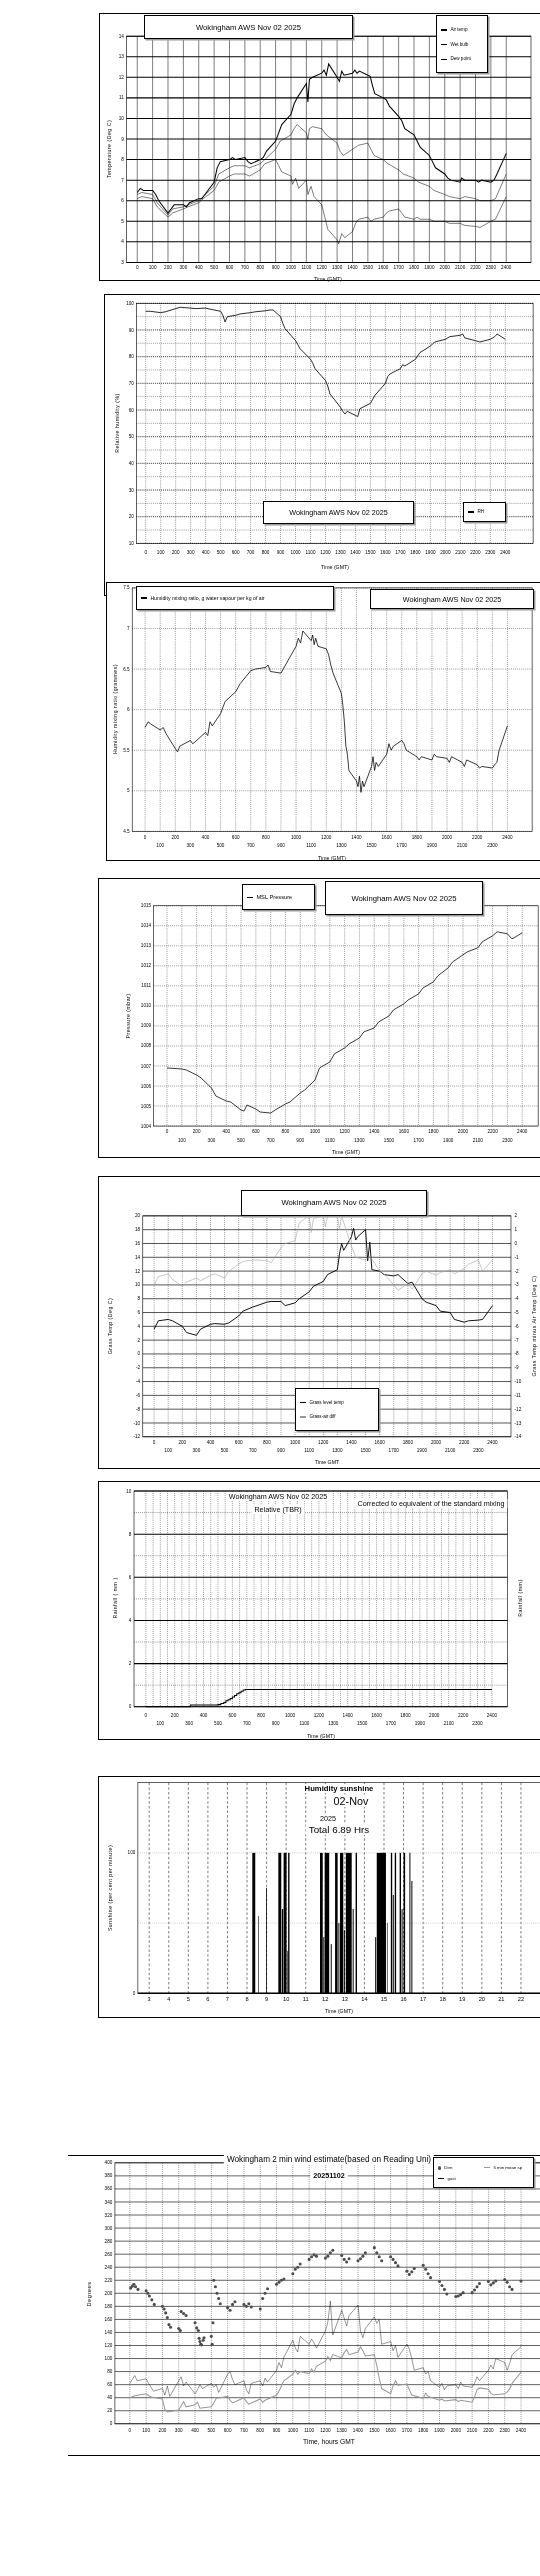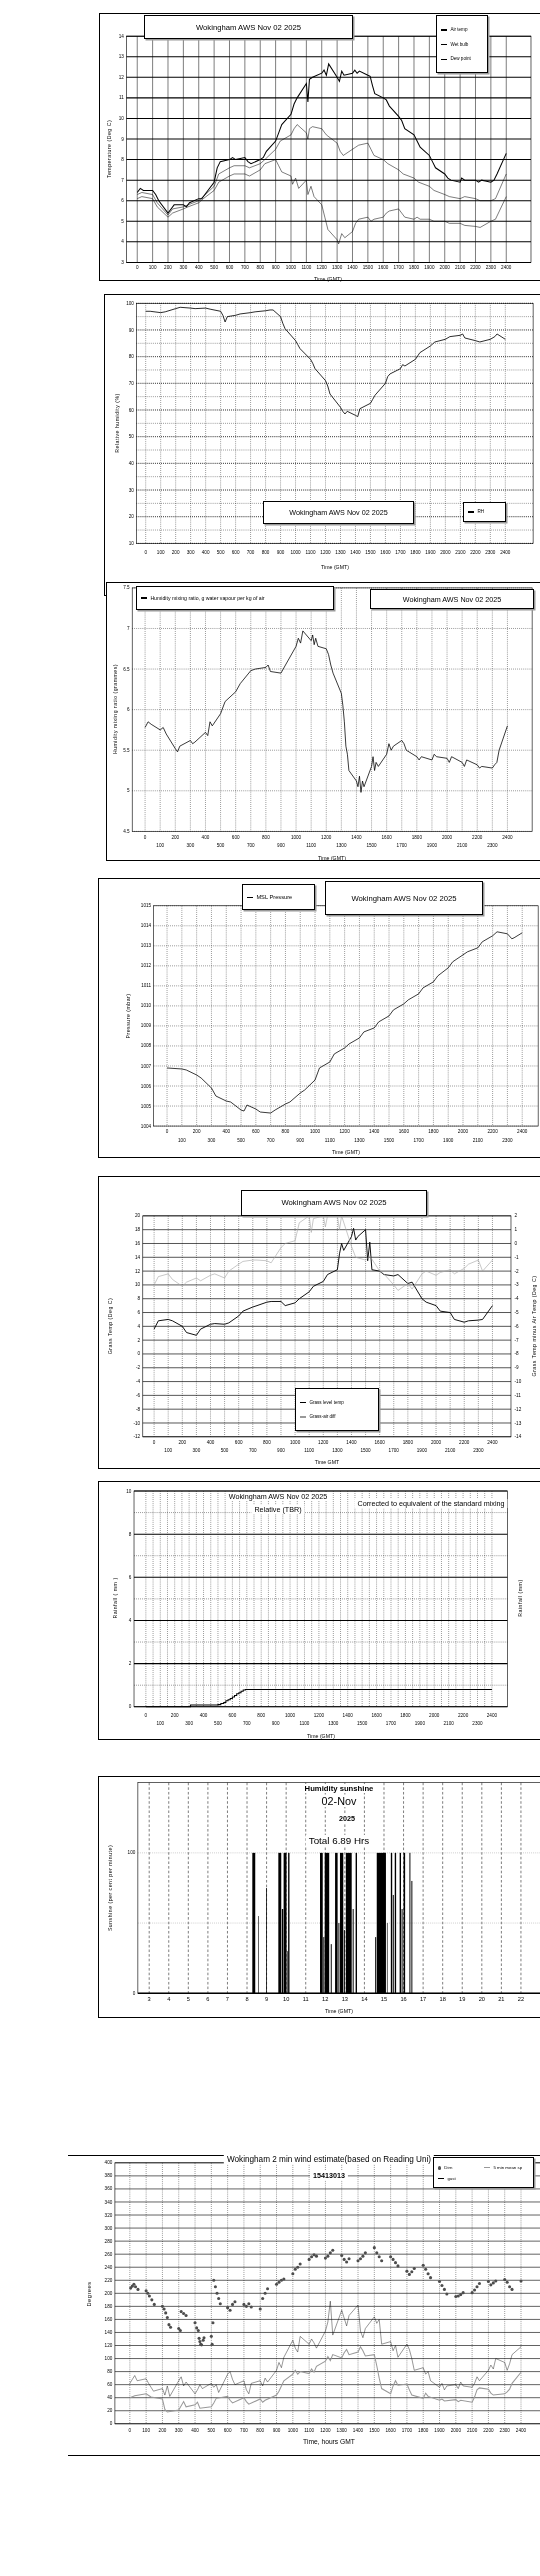--- a/index.html
+++ b/index.html
@@ -766,23 +766,23 @@
           <rect x="570.0999999999999" y="229.13333333333333" width="1.900000000000091" height="190.86666666666667" fill="#000"></rect>
           <rect x="573.9000000000001" y="147.33333333333331" width="2.6599999999998545" height="272.6666666666667" fill="#000"></rect>
           <rect x="583.4" y="147.33333333333331" width="2.659999999999968" height="272.6666666666667" fill="#000"></rect>
           <rect x="587.2" y="256.4" width="1.8999999999999773" height="163.60000000000002" fill="#000"></rect>
           <rect x="591" y="147.33333333333331" width="3.0399999999999636" height="272.6666666666667" fill="#000"></rect>
           <rect x="602.4000000000001" y="147.33333333333331" width="1.8999999999999773" height="272.6666666666667" fill="#000"></rect>
           <rect x="606.2" y="201.86666666666667" width="1.8999999999998636" height="218.13333333333333" fill="#000"></rect>
         </g>
       </svg>
     <div class="ptitle" style="left:240px;top:7.2px;font-size:7.7px;font-weight:bold">Humidity sunshine</div>
-    <div class="ptitle" style="left:240px;top:17.5px;font-size:10.8px">02-Nov</div>
-    <div class="ptitle" style="left:248px;top:37px;font-size:7.2px;font-weight:bold">2025</div>
-    <div class="ptitle" style="left:240px;top:58px;font-size:9.8px">Total 6.89 Hrs</div>
+    <div class="ptitle" style="left:252px;top:17.5px;font-size:10.8px">02-Nov</div>
+    <div class="ptitle" style="left:229px;top:37px;font-size:7.2px;font-weight:normal">2025</div>
+    <div class="ptitle" style="left:240px;top:47px;font-size:9.8px">Total 6.89 Hrs</div>
     <div class="vlab" style="left:11.3px;top:111px">Sunshine (per cent per minute)</div>
     <div class="xlabel" style="left:240px;top:231px">Time (GMT)</div>
   </figure>
 
   <figure class="fig bare" style="left:0;top:2143px;width:541px;height:315px">
     <div class="rule" style="left:28px;top:3.6px;width:507px"></div>
     <div class="rule" style="left:28px;top:304px;width:507px"></div>
     <svg width="541" height="315" viewBox="0 0 1050 612">
         <g>
           <line x1="174" y1="23" x2="174" y2="530" stroke="#000" stroke-width="1" stroke-dasharray="1.5,2.5"></line>
@@ -1016,21 +1016,21 @@
           <circle cx="880.1666666666667" cy="256.22" r="3" fill="#4d4d4d"></circle>
           <circle cx="884.9166666666666" cy="252.41750000000002" r="3" fill="#4d4d4d"></circle>
           <circle cx="902.3333333333334" cy="249.8825" r="3" fill="#4d4d4d"></circle>
           <circle cx="907.0833333333334" cy="254.95250000000001" r="3" fill="#4d4d4d"></circle>
           <circle cx="911.8333333333334" cy="263.825" r="3" fill="#4d4d4d"></circle>
           <circle cx="916.5833333333333" cy="268.895" r="3" fill="#4d4d4d"></circle>
           <circle cx="934" cy="252.41750000000002" r="3" fill="#4d4d4d"></circle>
         </g>
       </svg>
     <div class="ptitle" style="left:289px;top:4.1px;font-size:8.2px">Wokingham 2 min wind estimate(based on Reading Uni)</div>
-    <div class="ptitle" style="left:289px;top:19.6px;font-size:7.2px;font-weight:bold">15413013</div>
+    <div class="ptitle" style="left:289px;top:19.6px;font-size:7.2px;font-weight:bold">20251102</div>
     <div class="lbox" style="left:393px;top:6.2px;width:101px;height:31px;font-size:4.4px">
       <div class="leg8">
         <div class="lrow">
             <span class="sw dot"></span>
             <span>Dirn</span>
           </div>
         <div class="lrow">
             <span class="sw gray"></span>
             <span>5 min mean sp</span>
           </div>

